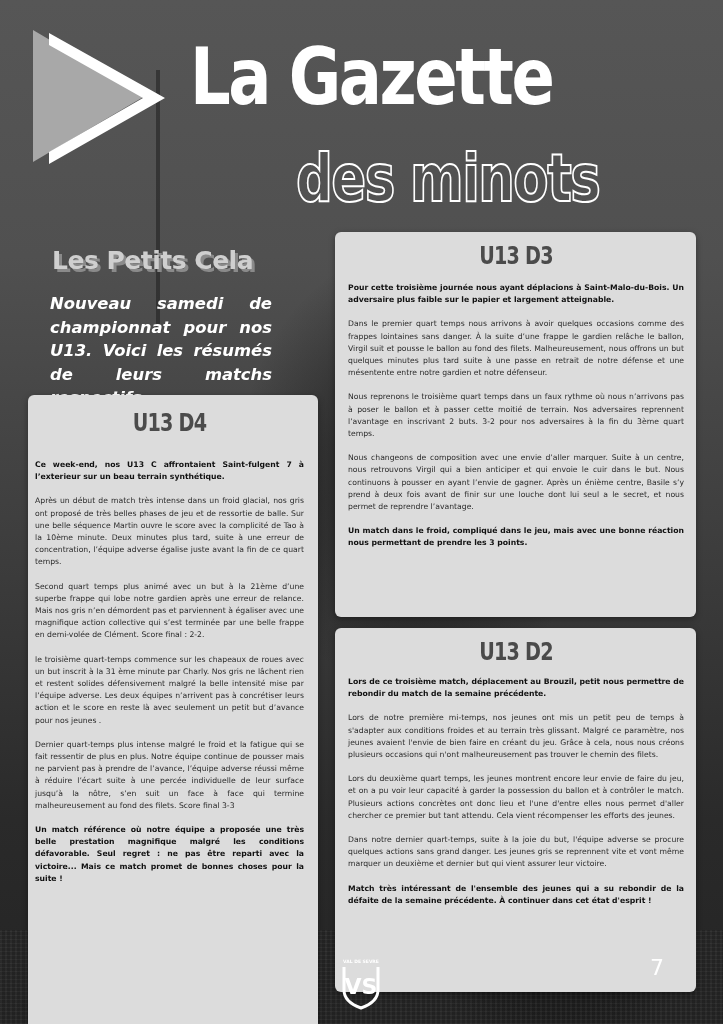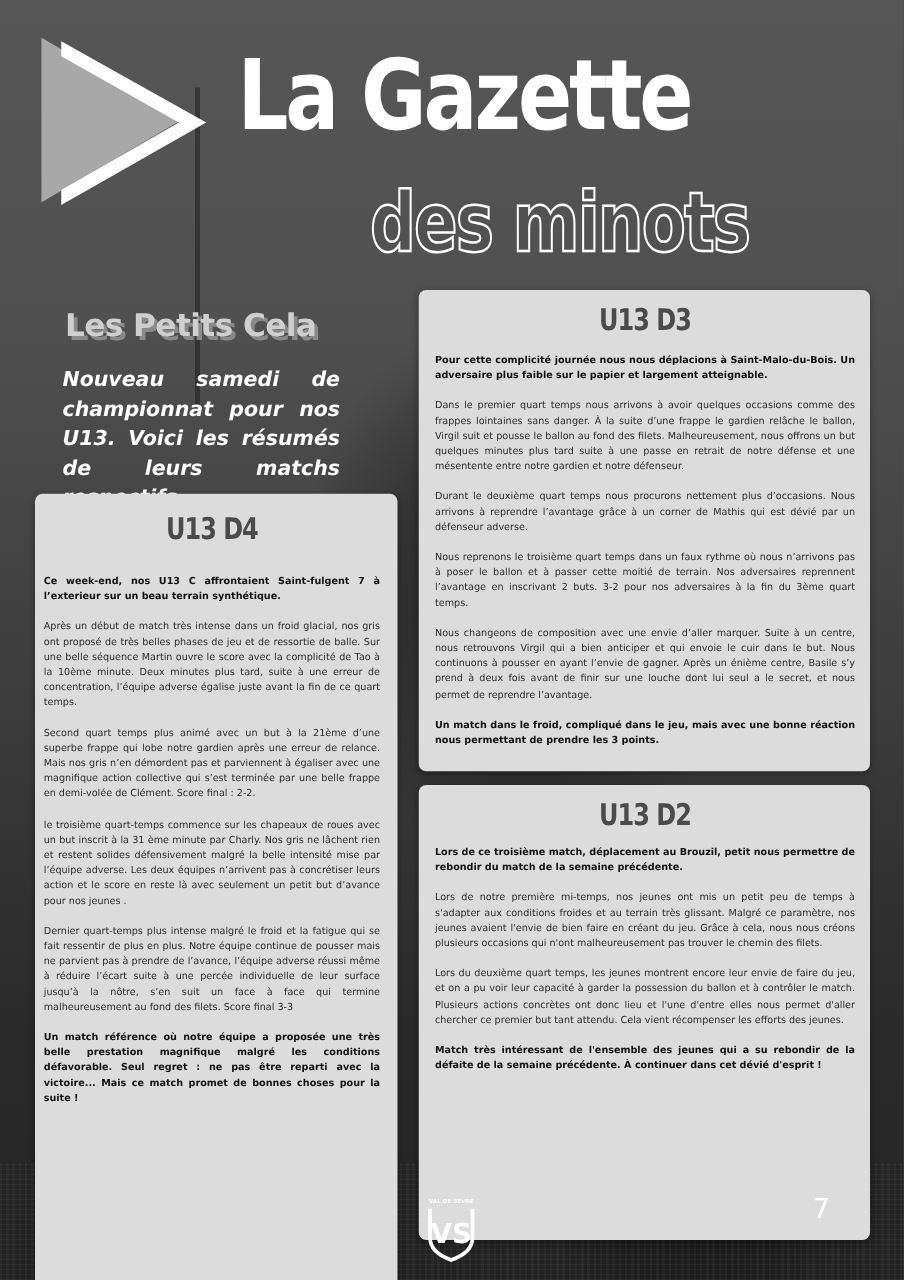--- a/index.html
+++ b/index.html
@@ -127,34 +127,34 @@
   <p class="lead">Ce week-end, nos U13 C affrontaient Saint-fulgent 7  à l’exterieur sur un beau terrain synthétique.</p>
   <p>Après un début de match très intense dans un froid glacial, nos gris ont proposé de très belles phases de jeu et de ressortie de balle. Sur une belle séquence Martin ouvre le score avec la complicité de Tao à la 10ème minute. Deux minutes plus tard, suite à une erreur de concentration, l’équipe adverse égalise juste avant la fin de ce quart temps.</p>
   <p>Second quart temps plus animé avec un but à la 21ème d’une superbe frappe qui lobe notre gardien après une erreur de relance. Mais nos gris n’en démordent pas et parviennent à égaliser avec une magnifique action collective qui s’est terminée par une belle frappe en demi-volée de Clément. Score final : 2-2.</p>
   <p>le troisième quart-temps commence sur les chapeaux de roues avec un but inscrit à la 31 ème minute par Charly. Nos gris ne lâchent rien et restent solides défensivement malgré la belle intensité mise par l’équipe adverse. Les deux équipes n’arrivent pas à concrétiser leurs action et le score en reste là avec seulement un petit but d’avance pour nos jeunes .</p>
   <p>Dernier quart-temps plus intense malgré le froid et la fatigue qui se fait ressentir de plus en plus.  Notre équipe continue de pousser mais ne parvient pas à  prendre de l’avance, l’équipe adverse réussi même à réduire l’écart suite à une percée individuelle de leur surface jusqu’à la nôtre, s’en suit un face à face qui termine malheureusement au fond des filets. Score final 3-3</p>
   <p class="lead">Un match  référence où notre équipe a proposée une très belle prestation magnifique malgré les conditions défavorable.  Seul regret : ne pas être reparti avec la victoire... Mais ce match promet de bonnes choses pour la suite !</p>
 </div>
 
 <div class="card card-d3">
   <div class="card-title">U13 D3</div>
-  <p class="lead">Pour cette complicité journée nous nous déplacions à Saint-Malo-du-Bois. Un adversaire plus faible sur le papier et largement atteignable.</p>
+  <p class="lead">Pour cette troisième journée nous ayant déplacions à Saint-Malo-du-Bois. Un adversaire plus faible sur le papier et largement atteignable.</p>
   <p>Dans le premier quart temps nous arrivons à avoir quelques occasions comme des frappes lointaines sans danger. À la suite d’une frappe le gardien relâche le ballon, Virgil suit et pousse le ballon au fond des filets. Malheureusement, nous offrons un but quelques minutes plus tard suite à une passe en retrait de notre défense et une mésentente entre notre gardien et notre défenseur.</p>
-  <p>Durant le deuxième quart temps nous procurons nettement plus d’occasions. Nous arrivons à reprendre l’avantage grâce à un corner de Mathis qui est dévié par un défenseur adverse.</p>
   <p>Nous reprenons le troisième quart temps dans un faux rythme où nous n’arrivons pas à poser le ballon et à passer cette moitié de terrain. Nos adversaires reprennent l’avantage en inscrivant 2 buts. 3-2 pour nos adversaires à la fin du 3ème quart temps.</p>
   <p>Nous changeons de composition avec une envie d’aller marquer. Suite à un centre, nous  retrouvons Virgil qui a bien anticiper et qui envoie le cuir dans le but. Nous continuons à pousser en ayant l’envie de gagner. Après un énième centre, Basile s’y prend à deux fois avant de finir sur une louche dont lui seul a le secret, et nous permet de reprendre l’avantage.</p>
   <p class="lead">Un match dans le froid, compliqué dans le jeu, mais avec une bonne réaction nous permettant de prendre les 3 points.</p>
 </div>
 
 <div class="card card-d2">
   <div class="card-title">U13 D2</div>
   <p class="lead">Lors de ce troisième match, déplacement au Brouzil, petit nous permettre de rebondir du match de la semaine précédente.</p>
   <p>Lors de notre première mi-temps, nos jeunes ont mis un petit peu de temps à s'adapter aux conditions froides et au terrain très glissant. Malgré ce paramètre, nos jeunes avaient l'envie de bien faire en créant du jeu. Grâce à cela, nous nous créons plusieurs occasions qui n'ont malheureusement pas trouver le chemin des filets.</p>
   <p>Lors du deuxième quart temps, les jeunes montrent encore leur envie de faire du jeu, et on a pu voir leur capacité à garder la possession du ballon et à contrôler le match. Plusieurs actions concrètes ont donc lieu et l'une d'entre elles nous permet d'aller chercher ce premier but tant attendu. Cela vient récompenser les efforts des jeunes.</p>
-  <p class="lead">Match très intéressant de l'ensemble des jeunes qui a su rebondir de la défaite de la semaine précédente. À continuer dans cet dévié d'esprit !</p>
+  <p>Dans notre dernier quart-temps, suite à la joie du but, l'équipe adverse se procure quelques actions sans grand danger. Les jeunes gris se reprennent vite et vont même marquer un deuxième et dernier but qui vient assurer leur victoire.</p>
+  <p class="lead">Match très intéressant de l'ensemble des jeunes qui a su rebondir de la défaite de la semaine précédente. À continuer dans cet état d'esprit !</p>
 </div>
 
 <div class="club-name">VAL DE SEVRE</div>
 <svg class="club-logo" viewBox="0 0 40 52">
   <path d="M3,9 L3,32 Q3,44 20,50 Q37,44 37,32 L37,9" fill="none" stroke="#ffffff" stroke-width="3"></path>
   <text x="20" y="36" text-anchor="middle" font-family="DejaVu Sans, sans-serif" font-weight="bold" font-size="22" fill="#ffffff">VS</text>
 </svg>
 <div class="page-number">7</div>
 
 </body></html>

